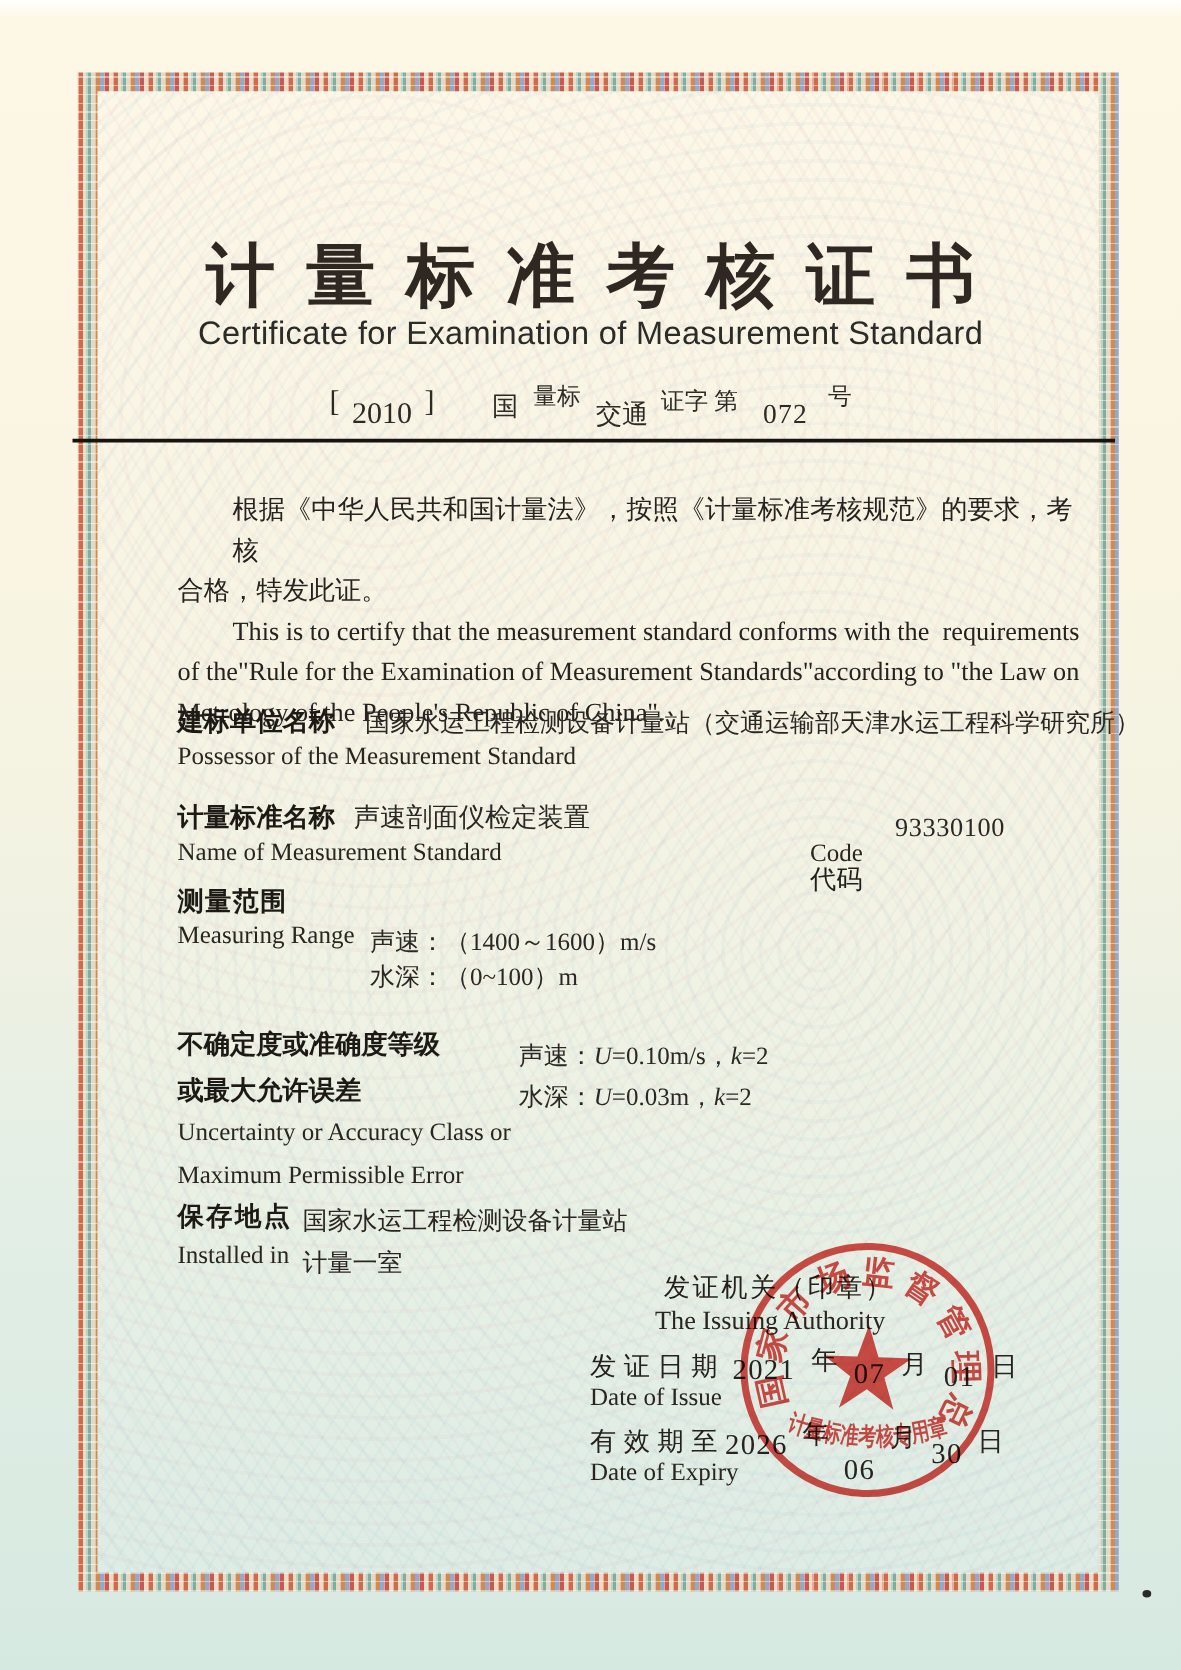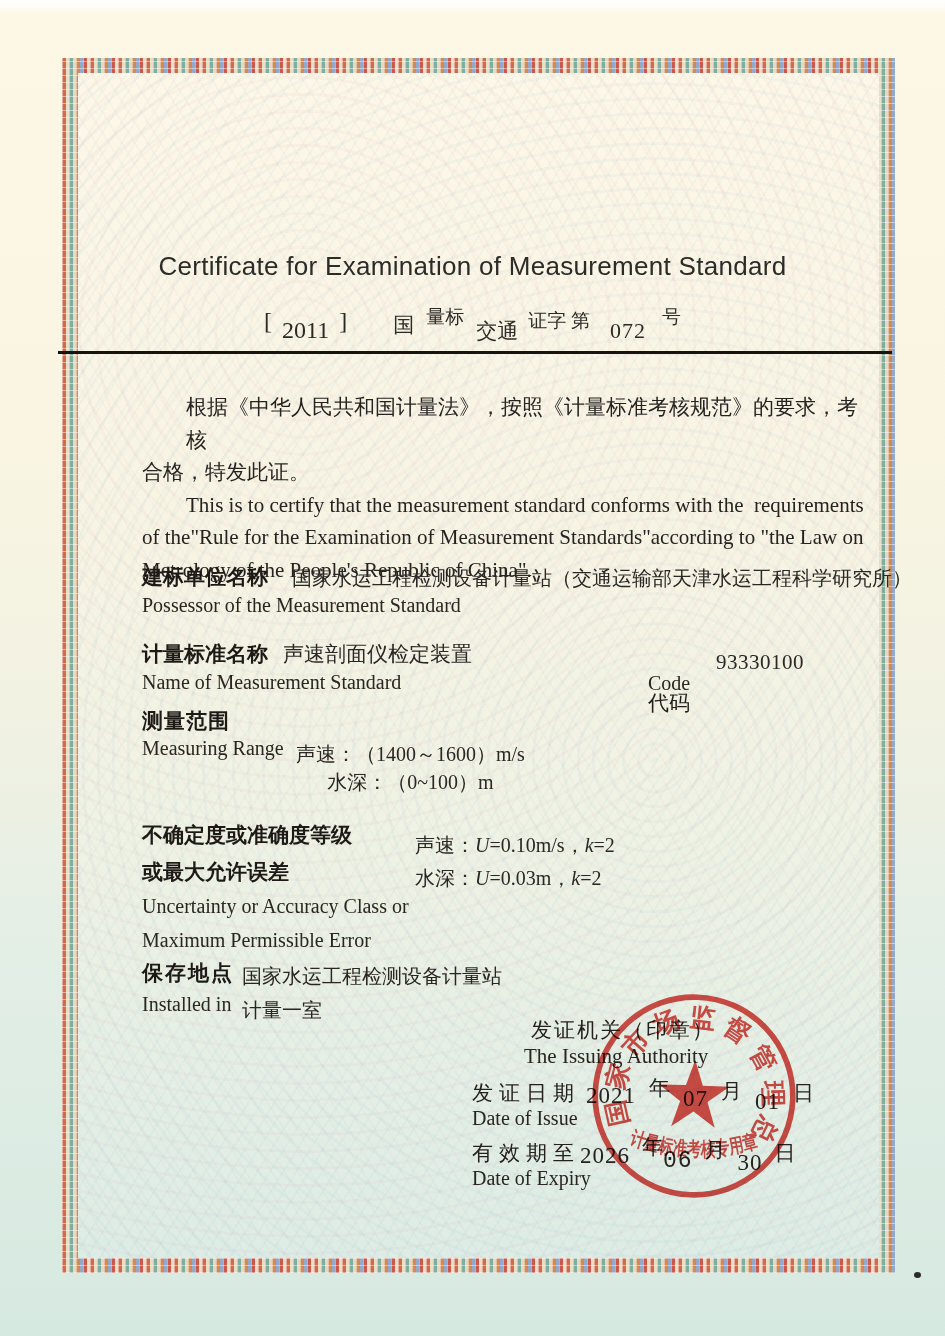--- a/index.html
+++ b/index.html
@@ -49,21 +49,21 @@
   .possessor-row .val{font-size:20px;padding-top:2px;}
   .possessor-en{left:142px;top:594px;}
   .name-row{left:142px;top:640px;gap:15px;}
   .name-row .val{font-size:21px;}
   .name-en{left:142px;top:671px;}
   .code-cn{left:648px;top:662px;font-size:21px;color:#211d19;margin-top:27px;}
   .code-val{left:716px;top:650px;font-size:21px;letter-spacing:.5px;}
   .code-en{left:648px;top:672px;text-align:right;}
   .range-lbl{left:142px;top:707px;letter-spacing:1px;}
   .range-en{left:142px;top:737px;}
-  .range-vals{left:296px;top:740px;font-size:20px;line-height:28px;color:#2a2724;text-align:center;}
+  .range-vals{left:296px;top:740px;font-size:20px;line-height:28px;color:#2a2724;}
   .unc-lbl1{left:142px;top:821px;}
   .unc-lbl2{left:142px;top:858px;}
   .unc-en1{left:142px;top:895px;}
   .unc-en2{left:142px;top:929px;}
   .unc-vals{left:415px;top:829px;font-size:20px;line-height:33px;color:#2a2724;}
   .it{font-style:italic;}
   .loc-lbl{left:142px;top:959px;letter-spacing:2px;}
   .loc-val1{left:242px;top:963px;font-size:20px;}
   .loc-en{left:142px;top:993px;}
   .loc-val2{left:242px;top:997px;font-size:20px;}
@@ -74,38 +74,39 @@
   .issue-en{left:472px;top:1107px;}
   .expiry-cn{left:472px;top:1139px;}
   .expiry-en{left:472px;top:1167px;}
   .daterow{display:flex;align-items:baseline;font-size:21px;color:#26221d;}
   .daterow span{position:relative;display:inline-block;}
   .issue-date{left:586px;top:1074px;}
   .expiry-date{left:580px;top:1132px;}
   .dnum{font-size:23px;letter-spacing:1px;}
   .off2{top:8px;} .off3{top:11px;margin-left:13px;} .off4{top:3px;margin-left:13px;}
   .off5{top:14px;margin-left:13px;} .off6{top:5px;margin-left:13px;} .offu{margin-left:13px;}
-  .ex2{top:10px;} .ex3{top:14px;font-family:Liberation Mono, monospace;} .ex4{top:4px;margin-left:12px;}
+  .ex2{top:10px;} .ex3{top:30px;margin-left:12px;} .ex4{top:4px;margin-left:12px;}
   .ex5{top:17px;margin-left:12px;} .ex6{top:7px;margin-left:12px;} .exu{top:1px;margin-left:12px;}
   .seal{left:588px;top:990px;width:212px;height:212px;mix-blend-mode:multiply;opacity:.92;
         transform:rotate(2deg);}
   .speck{left:914px;top:1272px;width:7px;height:6px;background:#2a2a2a;border-radius:50%;}
 </style>
 </head>
 <body>
 
 <div class="page">
   <div class="frame"></div>
   <div class="paper"></div>
 
+  <div class="abs title-cn">计量标准考核证书</div>
   <div class="abs title-en">Certificate for Examination of  Measurement Standard</div>
 
   <div class="abs certline">
     <span class="cl-br">[</span>
-    <span class="cl-low">2011</span>
+    <span class="cl-low">2010</span>
     <span class="cl-br">]</span>
     <span class="cl-guo">国</span>
     <span class="cl-sup">量标</span>
     <span class="cl-fill">交通</span>
     <span class="cl-mid">证字 第</span>
     <span class="cl-num">072</span>
     <span class="cl-suf">号</span>
   </div>
   <div class="abs rule"></div>
 

